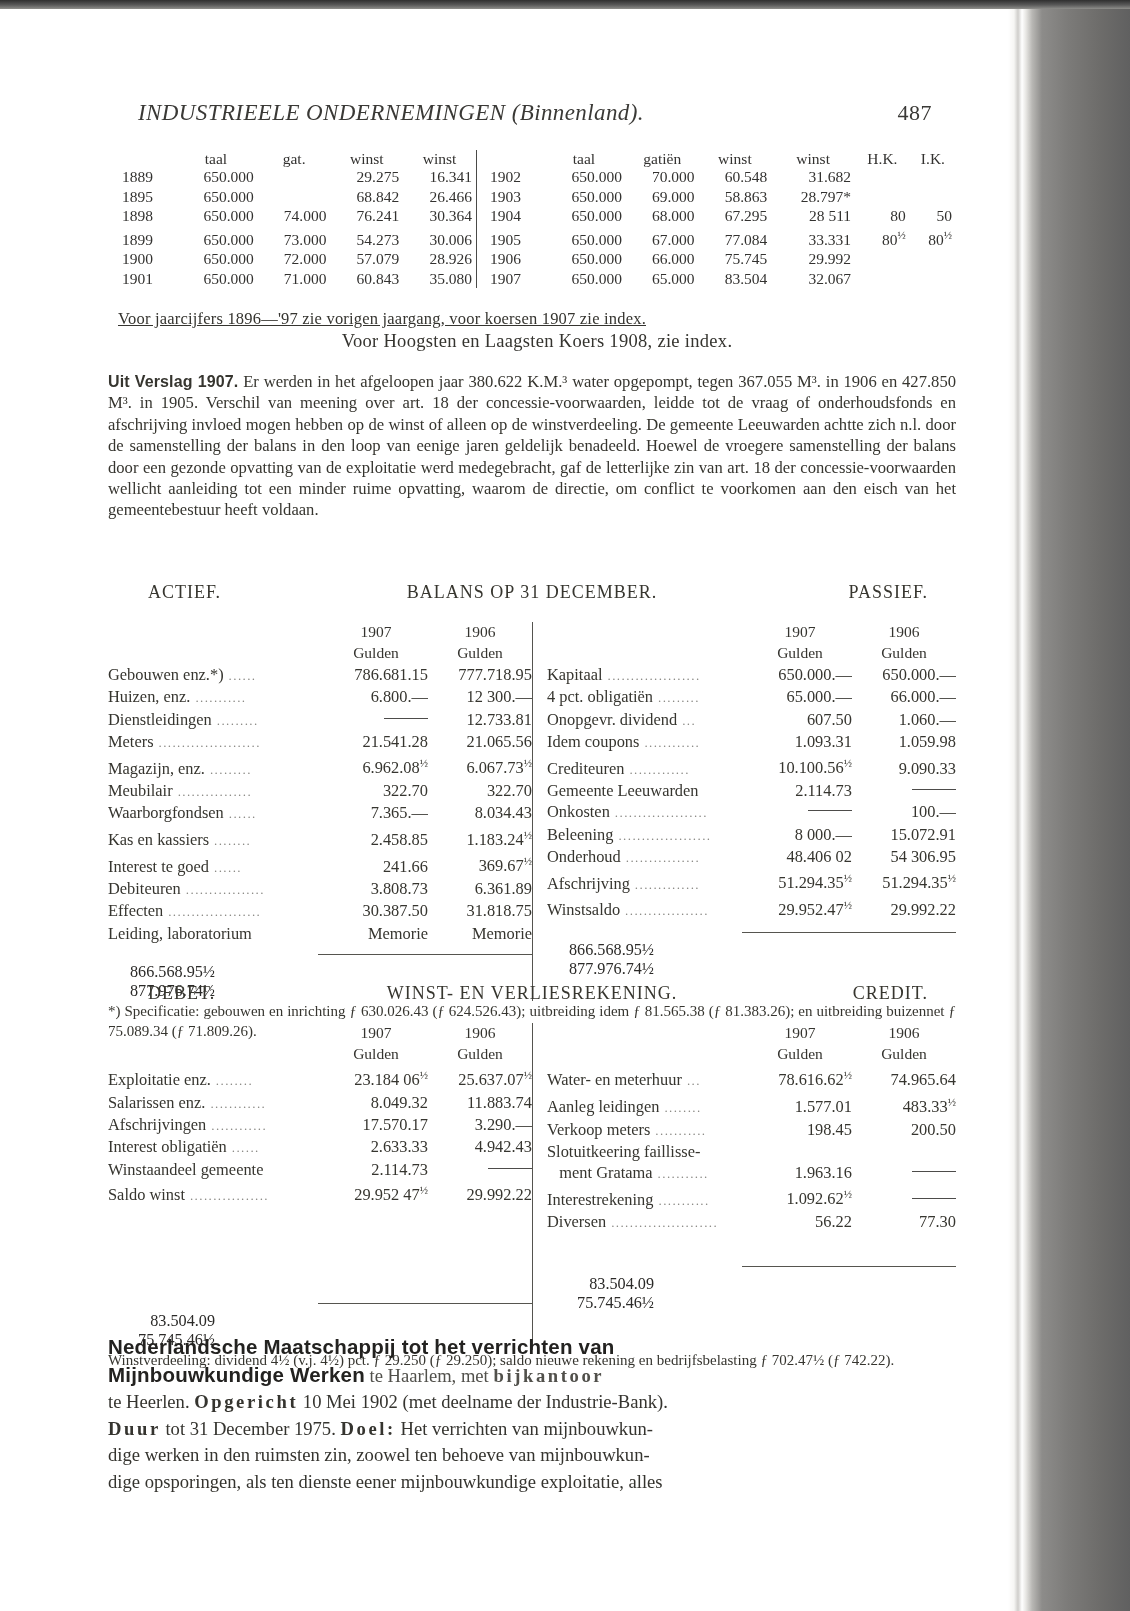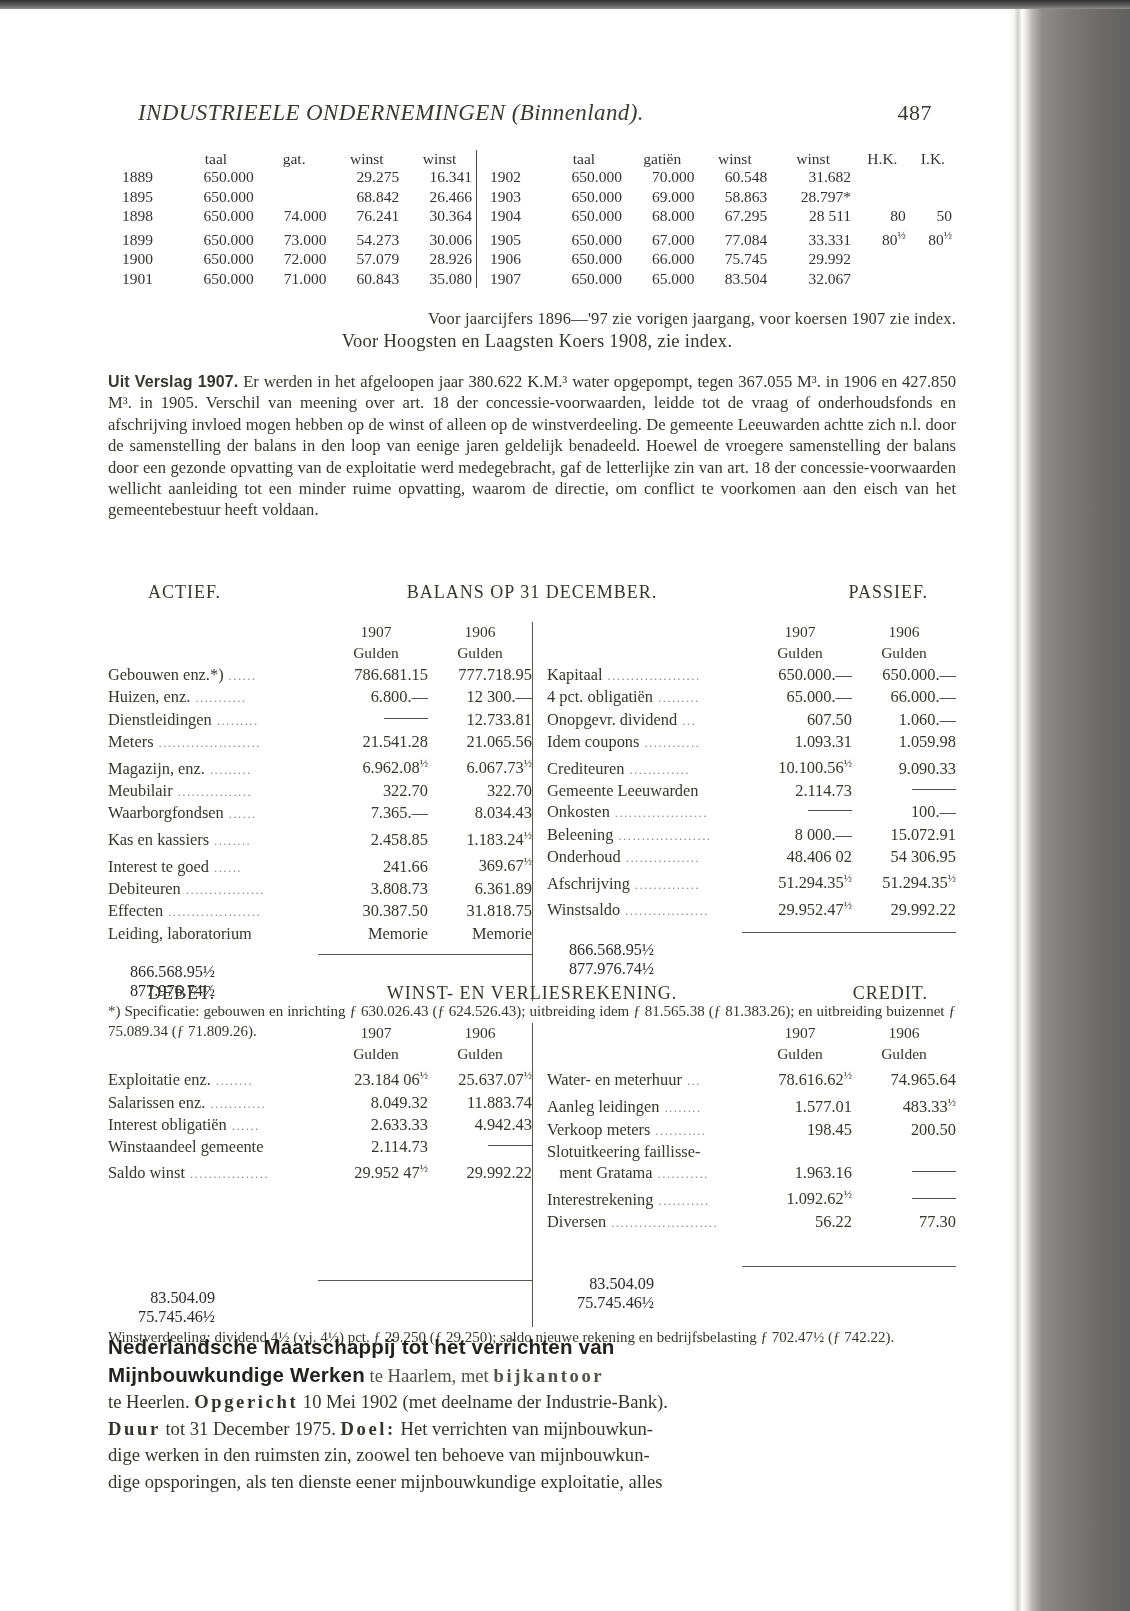--- a/index.html
+++ b/index.html
@@ -57,21 +57,21 @@
   .yeartable td,.yeartable th{
     padding:0 4px;font-weight:normal;white-space:nowrap;
     vertical-align:bottom;font-size:15.5px;
   }
   .yeartable .hc{text-align:center;line-height:17px;}
   .num{text-align:right;font-variant-numeric:tabular-nums;}
   .yr{text-align:left;padding-right:10px;}
   .vsep{border-left:1.3px solid #4a4a48;width:1px;padding:0 6px 0 8px;}
   .subnote{
     position:absolute;left:118px;top:309px;width:838px;
-    text-align:right;font-size:16.5px;letter-spacing:.2px;color:#35342f;
+    text-align:left;font-size:16.5px;letter-spacing:.2px;color:#35342f;text-decoration:underline;
   }
   .subnote2{
     position:absolute;left:118px;top:331px;width:838px;
     text-align:center;font-size:18.5px;letter-spacing:.3px;color:#35342f;
   }
   
   .report{
     position:absolute;left:108px;top:371px;width:848px;
     font-size:16.6px;line-height:21.4px;text-align:justify;color:#36352f;
   }
@@ -444,20 +444,25 @@
                 <span class="lbl">Exploitatie enz.<span class="leader">........</span></span>
                 <span class="v">23.184 06<span class="frac">½</span></span>
                 <span class="v">25.637.07<span class="frac">½</span></span>
               </div>
               <div class="row">
                 <span class="lbl">Salarissen enz.<span class="leader">............</span></span>
                 <span class="v">8.049.32</span>
                 <span class="v">11.883.74</span>
               </div>
               <div class="row">
+                <span class="lbl">Afschrijvingen<span class="leader">............</span></span>
+                <span class="v">17.570.17</span>
+                <span class="v">3.290.—</span>
+              </div>
+              <div class="row">
                 <span class="lbl">Interest obligatiën<span class="leader">......</span></span>
                 <span class="v">2.633.33</span>
                 <span class="v">4.942.43</span>
               </div>
               <div class="row">
                 <span class="lbl">Winstaandeel gemeente</span>
                 <span class="v">2.114.73</span>
                 <span class="v"><span class="em" style="width:44px"></span></span>
               </div>
               <div class="row">

